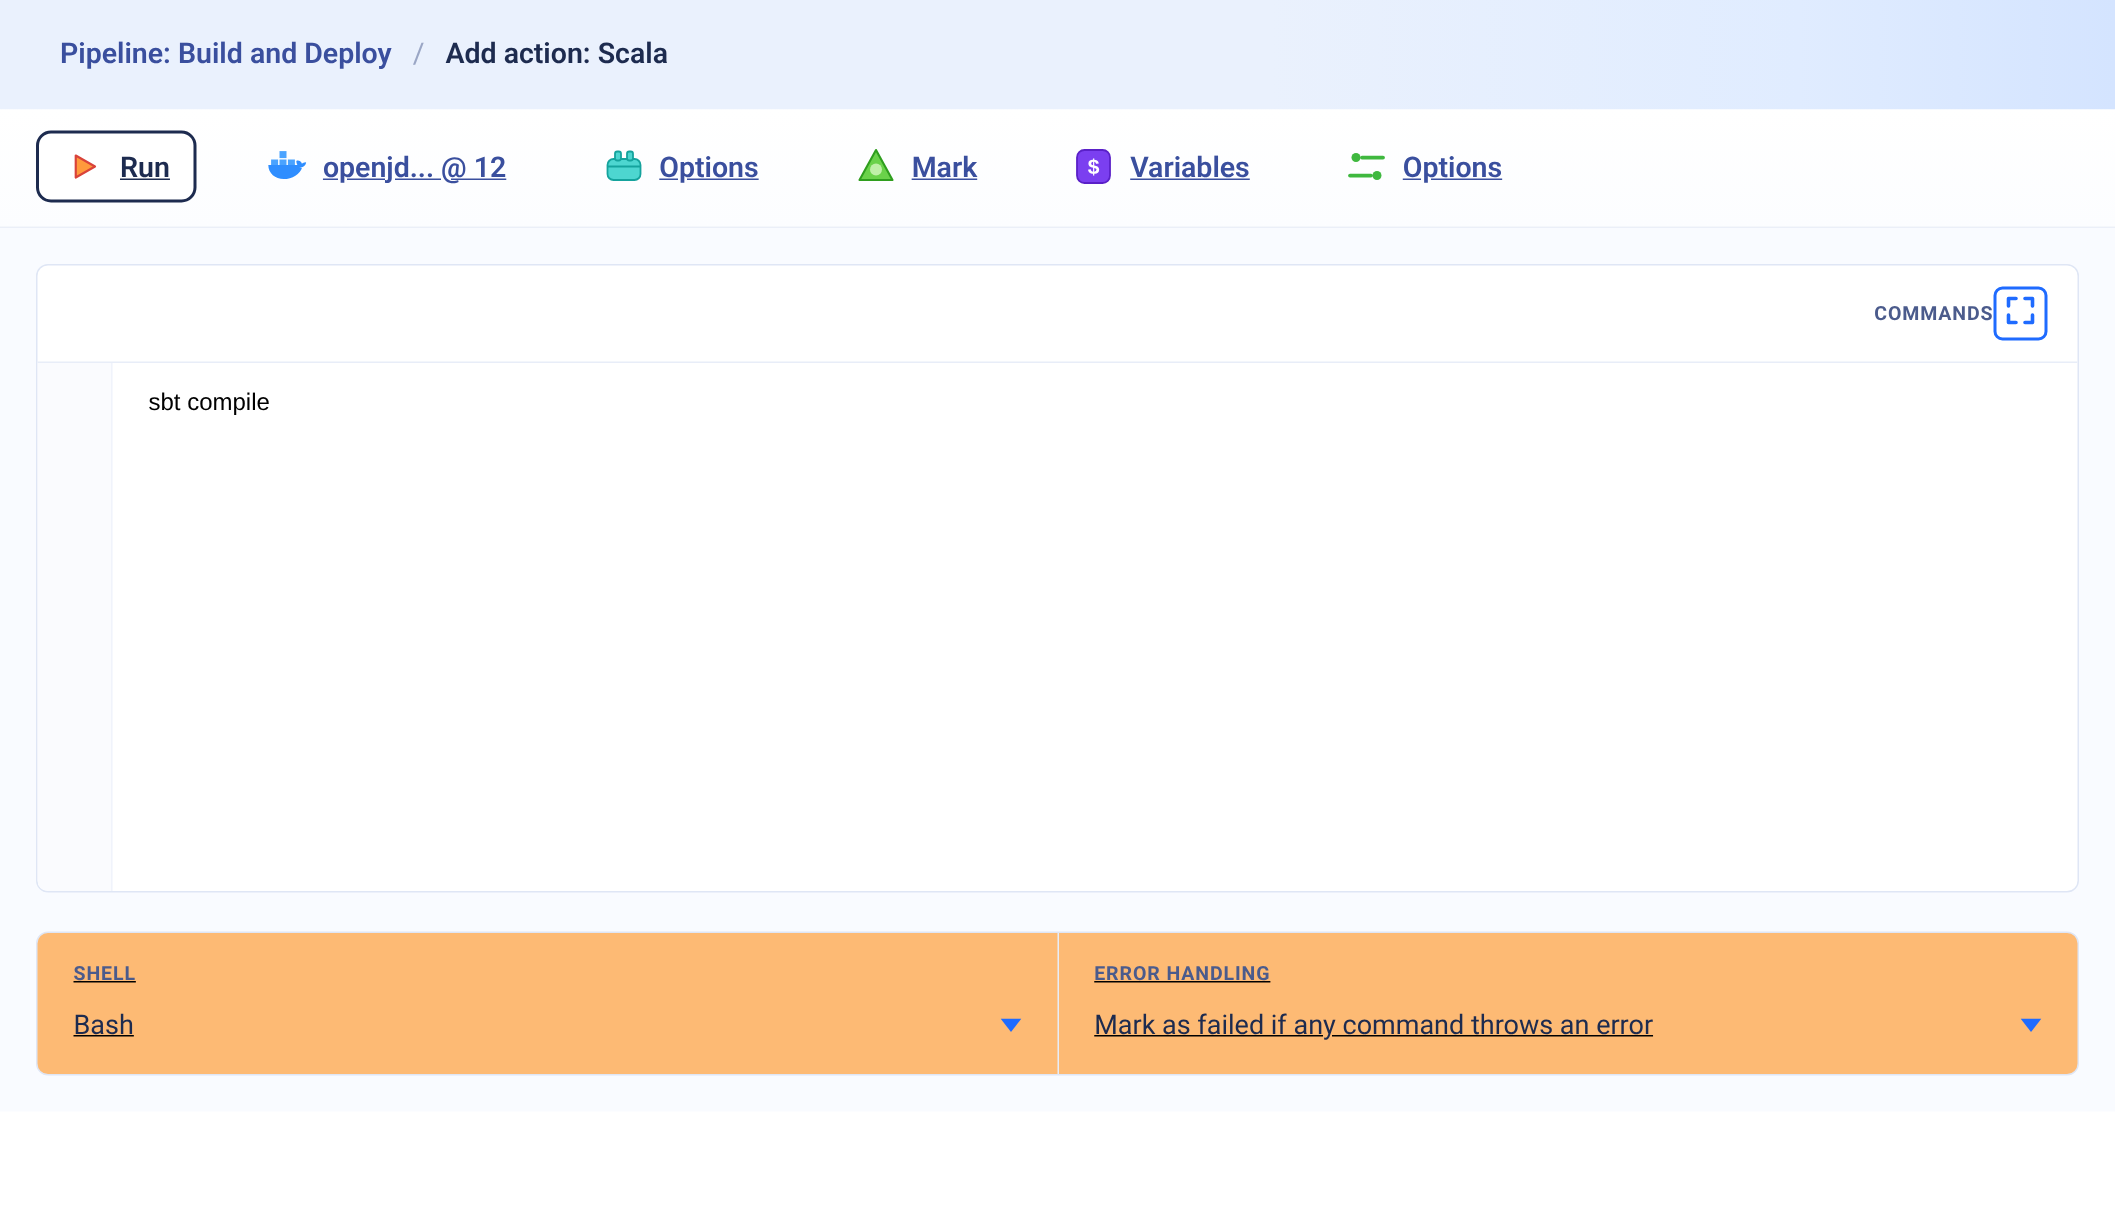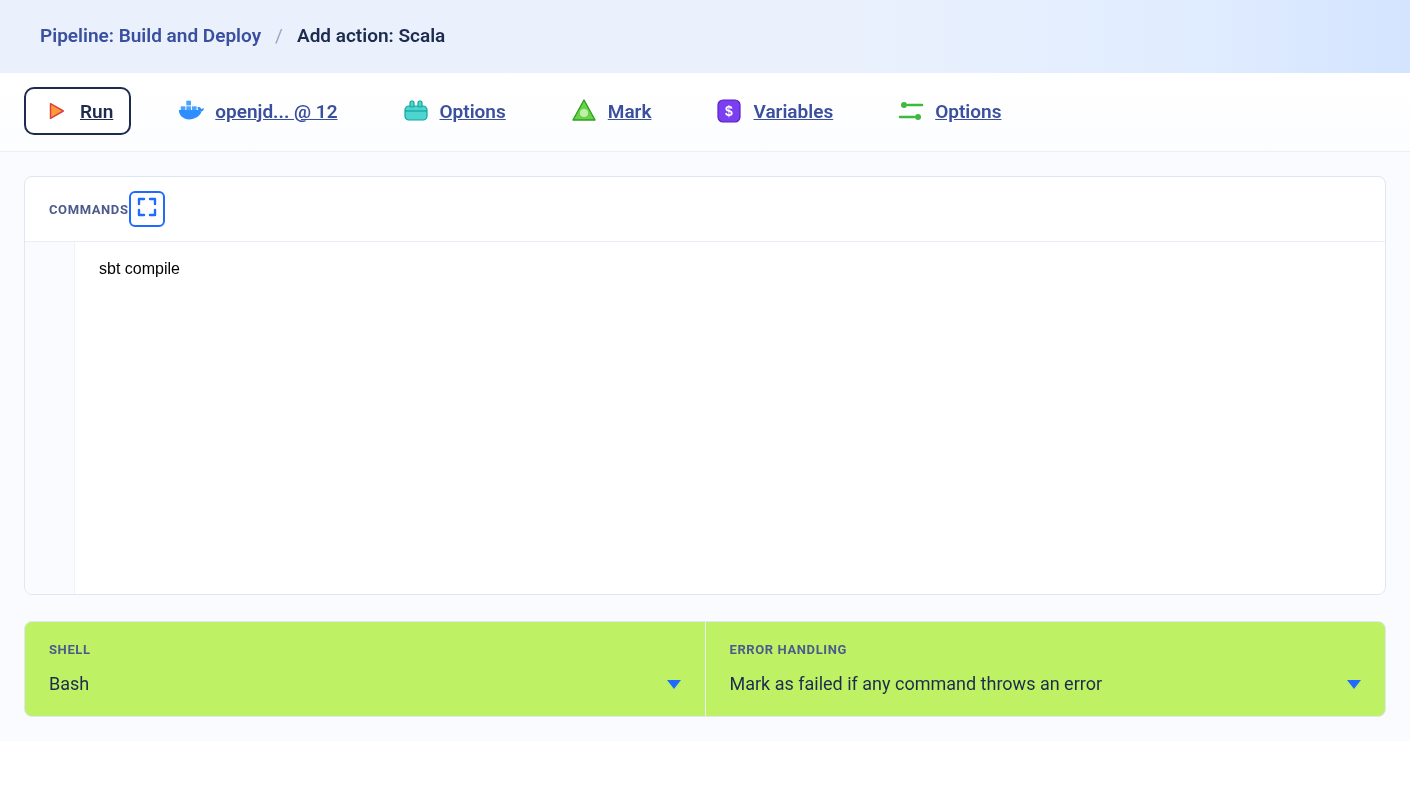--- a/index.html
+++ b/index.html
@@ -64,21 +64,21 @@
   }
   .panel {
     background: #fff;
     border: 1px solid #dfe6f5;
     border-radius: 8px;
     overflow: hidden;
   }
   .panel-header {
     display: flex;
     align-items: center;
-    justify-content: flex-start;
+    justify-content: flex-end;
     padding: 14px 20px 14px 24px;
     border-bottom: 1px solid #e8edf8;
   }
   .panel-title {
     font-size: 13px;
     font-weight: 700;
     letter-spacing: 0.6px;
     color: #4b5b8c;
   }
   .expand-btn {
@@ -102,24 +102,25 @@
     flex: 1;
     padding: 18px 24px;
     font-family: Liberation Sans, sans-serif;
     font-size: 16px;
     color: #000000;
     white-space: pre;
   }
   .row2 {
     display: flex;
     margin-top: 26px;
-    background: #bef264;
+    background: #fdba74;
     border: 1px solid #dfe6f5;
     border-radius: 8px;
     overflow: hidden;
+    text-decoration: underline;
   }
   .cell {
     flex: 1;
     padding: 20px 24px 22px 24px;
     position: relative;
   }
   .cell + .cell { border-left: 1px solid #e8edf8; }
   .cell-label {
     font-size: 13px;
     font-weight: 700;

